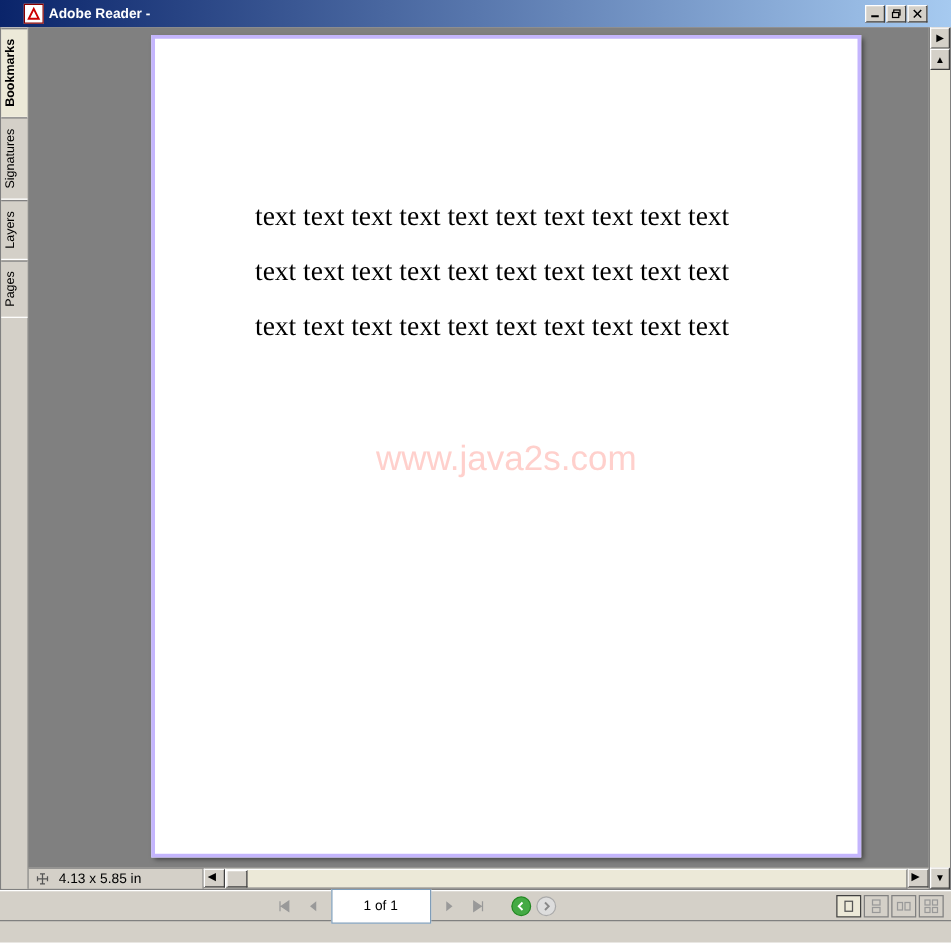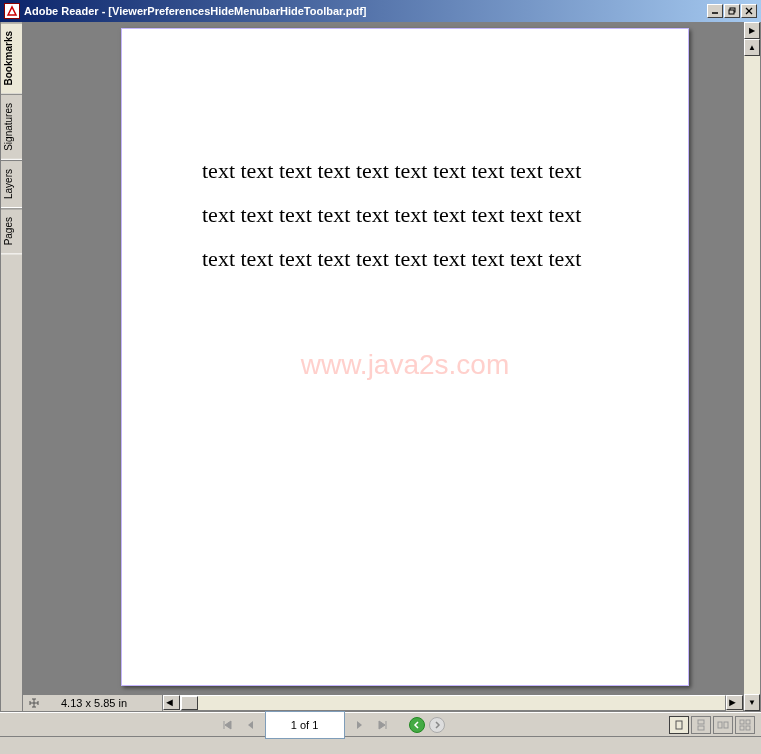--- a/index.html
+++ b/index.html
@@ -10,21 +10,21 @@
   width: 761px;
   height: 754px;
   overflow: hidden;
   position: relative;
 }
 .titlebar {
   height: 22px;
   background: linear-gradient(to right, #0a246a, #a6caf0);
   display: flex;
   align-items: center;
-  padding: 0 4px;
+  padding: 0 19px;
   color: #fff;
   font-weight: bold;
 }
 .titlebar .icon {
   width: 16px;
   height: 16px;
   background: #fff;
   border: 1px solid #800;
   margin-right: 4px;
   display: flex;
@@ -89,21 +89,21 @@
   padding: 6px;
   display: flex;
   justify-content: center;
   overflow: hidden;
 }
 .page {
   background: #fff;
   width: 568px;
   height: 658px;
   box-shadow: 2px 2px 4px rgba(0,0,0,0.5);
-  border: 1px solid #c4b5fd;
+  border: 3px solid #c4b5fd;
   position: relative;
   padding: 120px 80px 40px 80px;
   margin-left: 44px;
 }
 .page .line {
   font-family: "Times New Roman", serif;
   font-size: 22px;
   line-height: 2;
   color: #000;
 }
@@ -141,21 +141,21 @@
 .hscrollrow {
   height: 17px;
   display: flex;
   background: #d4d0c8;
   border-top: 1px solid #808080;
 }
 .docsize {
   width: 140px;
   display: flex;
   align-items: center;
-  gap: 20px;
+  gap: 6px;
   padding: 0 4px;
   border-right: 1px solid #808080;
 }
 .gripicon {
   width: 14px; height: 14px;
   display: flex; align-items: center; justify-content: center;
 }
 .htrack {
   flex: 1;
   background: #ece9d8;
@@ -233,21 +233,20 @@
 <body>
 
 <div class="titlebar">
   <div class="icon">
     <svg viewBox="0 0 12 12">
         <path d="M2 10 L6 2 L10 10 Z" fill="none" stroke="#c00" stroke-width="1.5"></path>
       </svg>
   </div>
   <span>Adobe Reader</span>
   <span>&nbsp;-&nbsp;</span>
-  <span>[ViewerPreferencesHideMenubarHideToolbar.pdf]</span>
   <div class="wbtns">
     <div class="wbtn">
         <svg width="8" height="8">
           <line x1="1" y1="6" x2="7" y2="6" stroke="#000" stroke-width="1.5"></line>
         </svg>
       </div>
     <div class="wbtn">
         <svg width="8" height="8">
           <rect x="2" y="1" width="5" height="4" fill="none" stroke="#000"></rect>
           <rect x="1" y="3" width="5" height="4" fill="#d4d0c8" stroke="#000"></rect>

